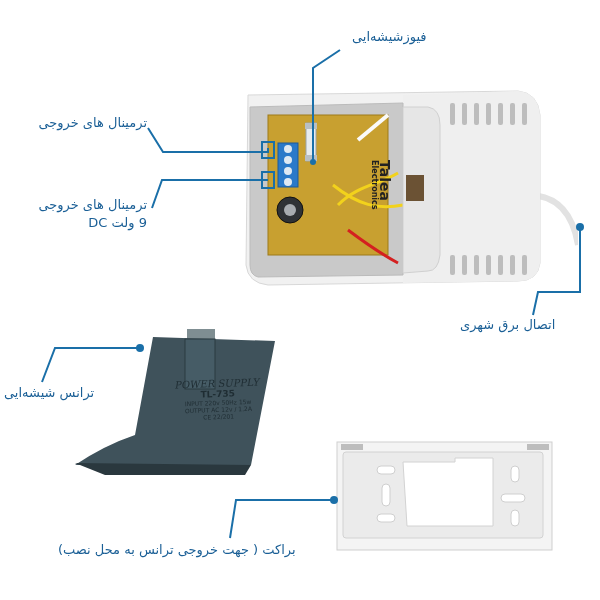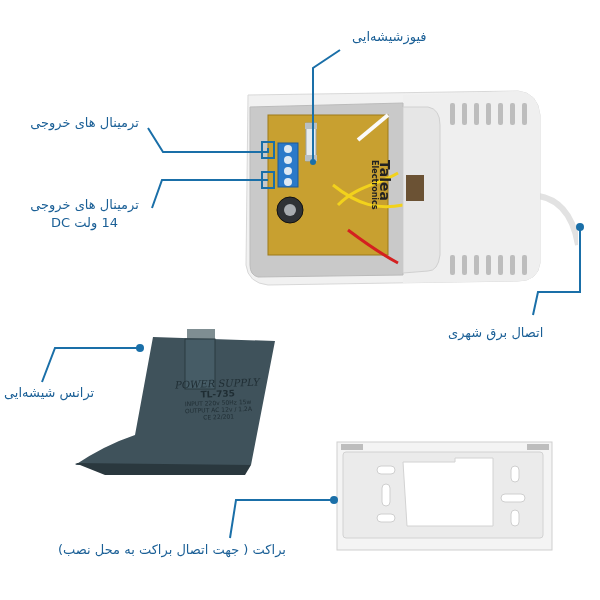--- a/index.html
+++ b/index.html
@@ -1,18 +1,18 @@
 <!DOCTYPE html>
 <html><head>
 <meta charset="utf-8">
 <style>
   html, body { margin: 0; padding: 0; background: #ffffff; }
   body { width: 600px; height: 600px; position: relative; overflow: hidden; font-family: "DejaVu Sans", sans-serif; }
   .stage { position: absolute; left: 0; top: 0; width: 600px; height: 600px; }
-  .label { position: absolute; color: #1a5f96; font-size: 13px; line-height: 1.35; direction: rtl; text-align: center; white-space: nowrap; }
+  .label { position: absolute; color: #1a5f96; font-size: 13px; line-height: 1.35; direction: rtl; text-align: right; white-space: nowrap; }
   .label .sub { display: block; }
   svg.lines { position: absolute; left: 0; top: 0; width: 600px; height: 600px; pointer-events: none; }
   .part { position: absolute; }
   .cover-text { position: absolute; color: #1f2d33; text-align: center; font-family: "DejaVu Serif", serif; }
 </style>
 </head>
 <body>
 
 <div class="stage">
 
@@ -132,28 +132,28 @@
   <div class="label" style="left:352px;top:28px;">
     <span>فیوزشیشه‌ایی</span>
   </div>
 
   <div class="label" style="left:22px;top:114px;width:125px;">
     <span class="sub">ترمینال های خروجی</span>
   </div>
 
   <div class="label" style="left:22px;top:196px;width:125px;">
     <span class="sub">ترمینال های خروجی</span>
-    <span class="sub">14 ولت DC</span>
+    <span class="sub">9 ولت DC</span>
   </div>
 
-  <div class="label" style="left:448px;top:316px;margin-top:8px;">
+  <div class="label" style="left:460px;top:316px;">
     <span>اتصال برق شهری</span>
   </div>
 
   <div class="label" style="left:4px;top:384px;">
     <span>ترانس شیشه‌ایی</span>
   </div>
 
   <div class="label" style="left:58px;top:541px;">
-    <span>براکت ( جهت اتصال براکت به محل نصب)</span>
+    <span>براکت ( جهت خروجی ترانس به محل نصب)</span>
   </div>
 
 </div>
 
 </body></html>

